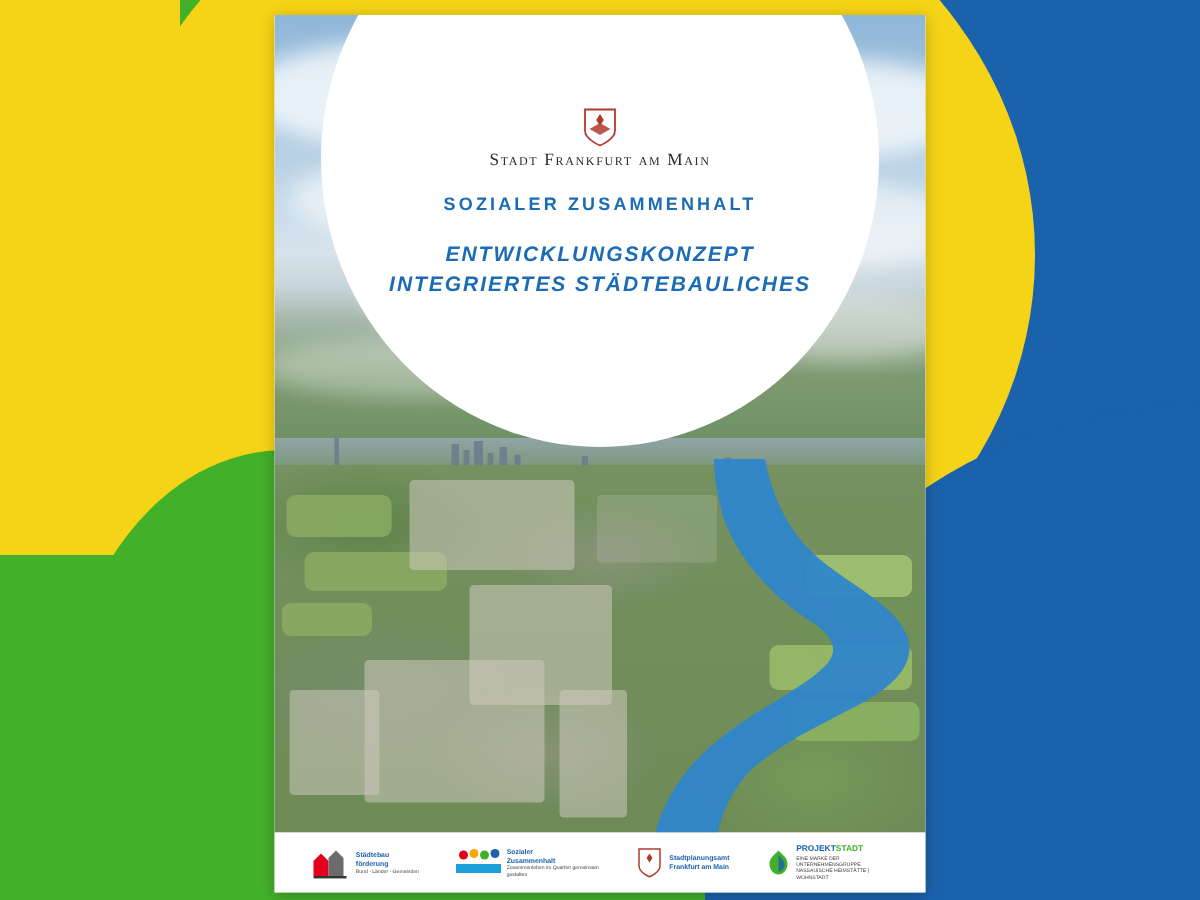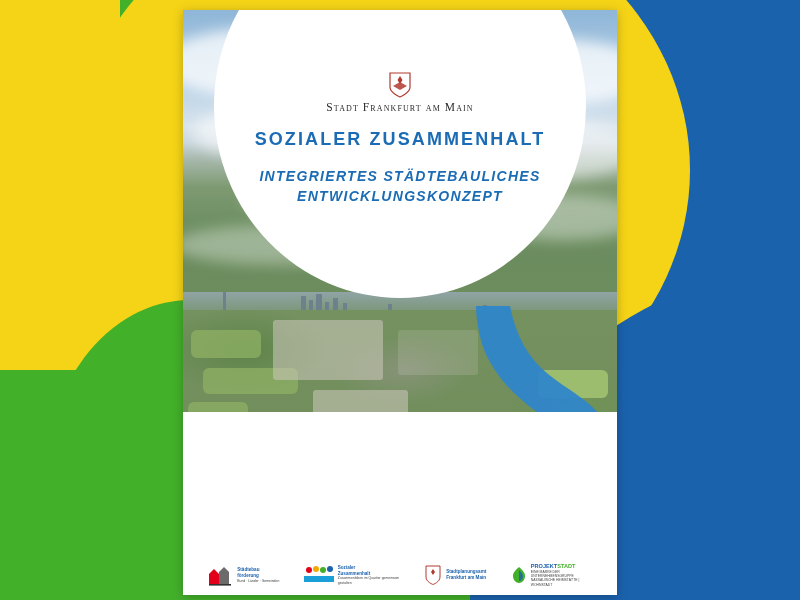--- a/index.html
+++ b/index.html
@@ -94,21 +94,21 @@
     box-shadow: 0 2px 10px rgba(0,0,0,0.25);
     overflow: hidden;
   }
 
   
   .photo {
     position: absolute;
     left: 0;
     top: 0;
     width: 434px;
-    height: 402px;
+    height: 545px;
     overflow: hidden;
     background: linear-gradient(
         to bottom,
         #8fb6d8 0%,
         #a9c8e1 12%,
         #c3d8e9 22%,
         #d7e3ec 29%,
         #c9d6dd 33%,
         #a8b9ae 37%,
         #7e9a72 44%,
@@ -220,21 +220,21 @@
     margin-top: 3px;
     font-size: 11.5px;
     letter-spacing: 1.1px;
     color: #2b2b2b;
     font-family: "Liberation Serif", serif;
     font-variant: small-caps;
     white-space: nowrap;
   }
   .kicker {
     margin-top: 16px;
-    font-size: 18px;
+    font-size: 12px;
     font-weight: bold;
     letter-spacing: 2.1px;
     color: #1b6cb5;
   }
   .headline {
     margin-top: -2px;
     font-size: 79px;
     line-height: 0.95;
     font-weight: bold;
     letter-spacing: 1px;
@@ -349,22 +349,22 @@
       <div class="crest">
         <svg class="crest-shield" viewBox="0 0 22 26">
           <path d="M1 1 H21 V15 C21 21 11 25 11 25 C11 25 1 21 1 15 Z" fill="#ffffff" stroke="#b03a2e" stroke-width="1.2"></path>
           <path d="M11 4 L13.5 8 L11 12 L8.5 8 Z" fill="#b03a2e"></path>
           <path d="M4 14 L11 10 L18 14 L11 18 Z" fill="#b03a2e" opacity=".85"></path>
         </svg>
         <div class="city-name">Stadt Frankfurt am Main</div>
       </div>
       <div class="kicker">SOZIALER ZUSAMMENHALT</div>
       <div class="subtitle">
+        <div>ENTWICKLUNGSKONZEPT</div>
         <div>INTEGRIERTES STÄDTEBAULICHES</div>
-        <div>ENTWICKLUNGSKONZEPT</div>
       </div>
     </div>
   </div>
 
   <div class="logo-strip">
 
     <div class="logo">
       <svg class="logo-mark" width="26" height="22" viewBox="0 0 26 22">
         <path d="M2 20 L2 10 L7 5 L12 10 L12 20 Z" fill="#e2001a"></path>
         <path d="M12 20 L12 8 L17 3 L22 8 L22 20 Z" fill="#6b6b6b"></path>

